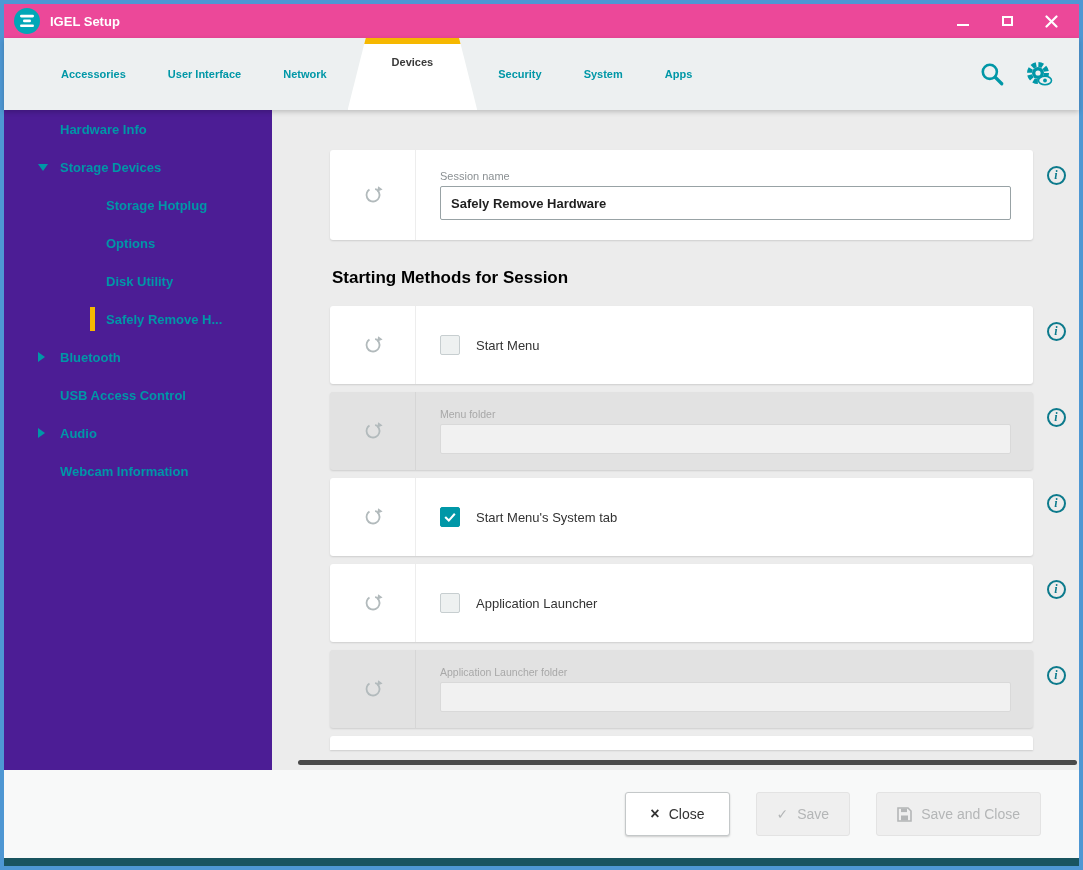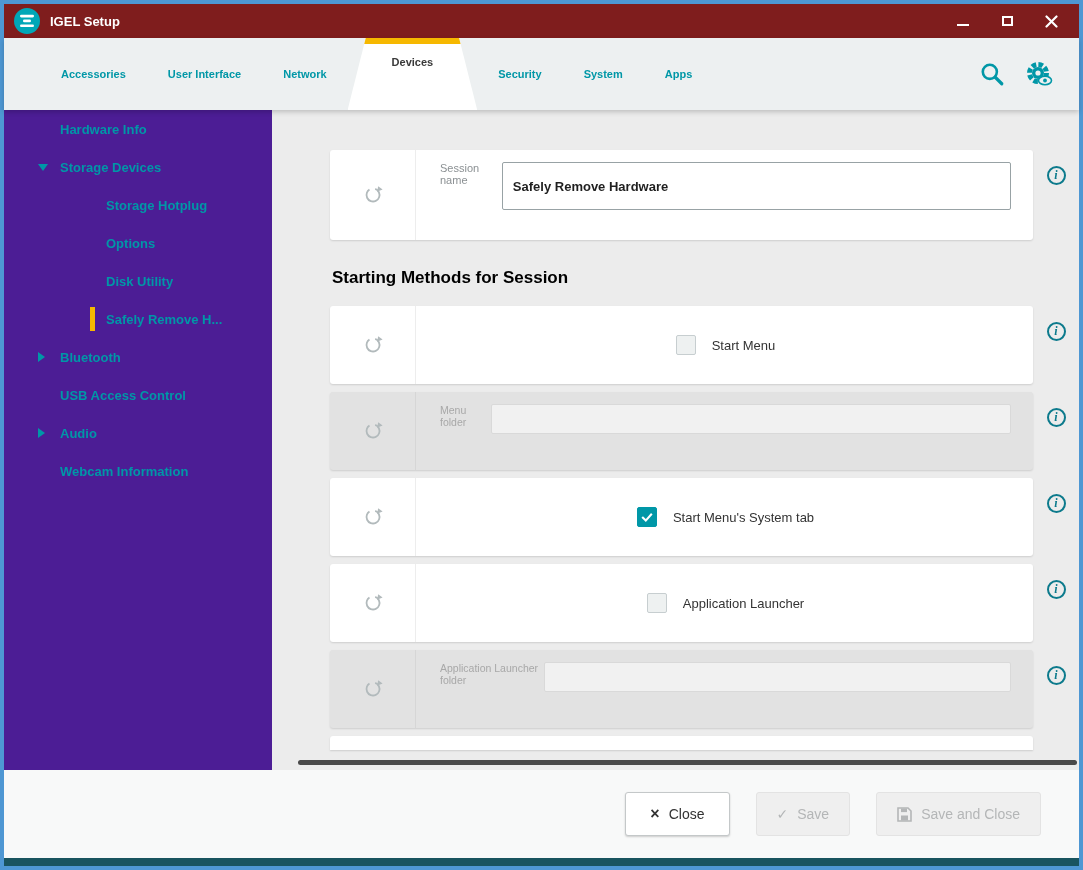--- a/index.html
+++ b/index.html
@@ -3,21 +3,21 @@
 <meta charset="utf-8">
 <style>
   * { box-sizing: border-box; margin: 0; padding: 0; }
   html,body { width:1083px; height:870px; overflow:hidden; }
   body { font-family: "Liberation Sans", sans-serif; background:#4e97d3; }
 
   .window { width:1083px; height:870px; border:4px solid #4e97d3; background:#fff;
             display:flex; flex-direction:column; }
 
   
-  .titlebar { height:34px; background:#7f1d1d; display:flex; align-items:center;
+  .titlebar { height:34px; background:#ec4899; display:flex; align-items:center;
               gap:10px; padding:0 10px; flex-shrink:0; }
   .title { color:#fff; font-size:13px; font-weight:bold; }
   .win-controls { margin-left:auto; display:flex; gap:28px; align-items:center; padding-right:10px; }
   .win-btn { width:16px; height:16px; display:flex; align-items:center; justify-content:center; cursor:pointer; }
   .min-glyph { width:12px; height:2px; background:#fff; margin-top:8px; }
   .max-glyph { width:11px; height:10px; border:2px solid #fff; }
 
   
   .tabbar { height:72px; background:#edf0f1; display:flex; align-items:center;
             padding-left:36px; position:relative; z-index:2; flex-shrink:0;
@@ -47,26 +47,26 @@
   .content { flex:1; padding:40px 0 0 58px; position:relative; overflow:hidden; }
 
   .form-row { display:flex; align-items:flex-start; margin-bottom:8px; }
   .card { flex:1; background:#fff; border-radius:3px; box-shadow:0 1px 2px rgba(0,0,0,0.13);
           display:flex; min-height:78px; }
   .session-row .card { min-height:90px; }
   .card.disabled { background:#e2e2e2; }
   .reset-cell { width:86px; display:flex; align-items:center; justify-content:center;
                 border-right:1px solid #ededed; flex-shrink:0; }
   .card.disabled .reset-cell { border-right-color:#d6d6d6; }
-  .field-cell { flex:1; padding:12px 22px 12px 24px; display:flex; flex-direction:row; justify-content:center; }
+  .field-cell { flex:1; padding:12px 22px 12px 24px; display:flex; flex-direction:column; justify-content:center; }
   .info-col { width:46px; display:flex; justify-content:center; padding-top:16px; flex-shrink:0; }
 
   .float-label { font-size:11px; color:#8b9093; margin-bottom:4px; }
   .card.disabled .float-label { color:#a8a8a8; font-size:10.5px; }
-  input.session { height:48px; border:1px solid #98a2a5; border-radius:2px; padding:0 10px;
+  input.session { height:34px; border:1px solid #98a2a5; border-radius:2px; padding:0 10px;
                   font-family:inherit; font-size:13px; font-weight:bold; color:#1f1f1f; width:100%; background:#fff; }
   input.dis-input { height:30px; border:1px solid #d9d9d9; border-radius:2px; background:#f1f1f1; width:100%; }
 
   .section-title { font-size:17px; font-weight:bold; color:#000000; margin:28px 0 18px 2px; }
 
   .check-line { display:flex; align-items:center; gap:16px; }
   .check-label { font-size:13px; color:#333; }
   .checkbox { width:20px; height:20px; border:1px solid #c7ced0; background:#eef1f1; border-radius:2px;
               display:flex; align-items:center; justify-content:center; flex-shrink:0; cursor:pointer; }
   .checkbox svg { visibility:hidden; }

